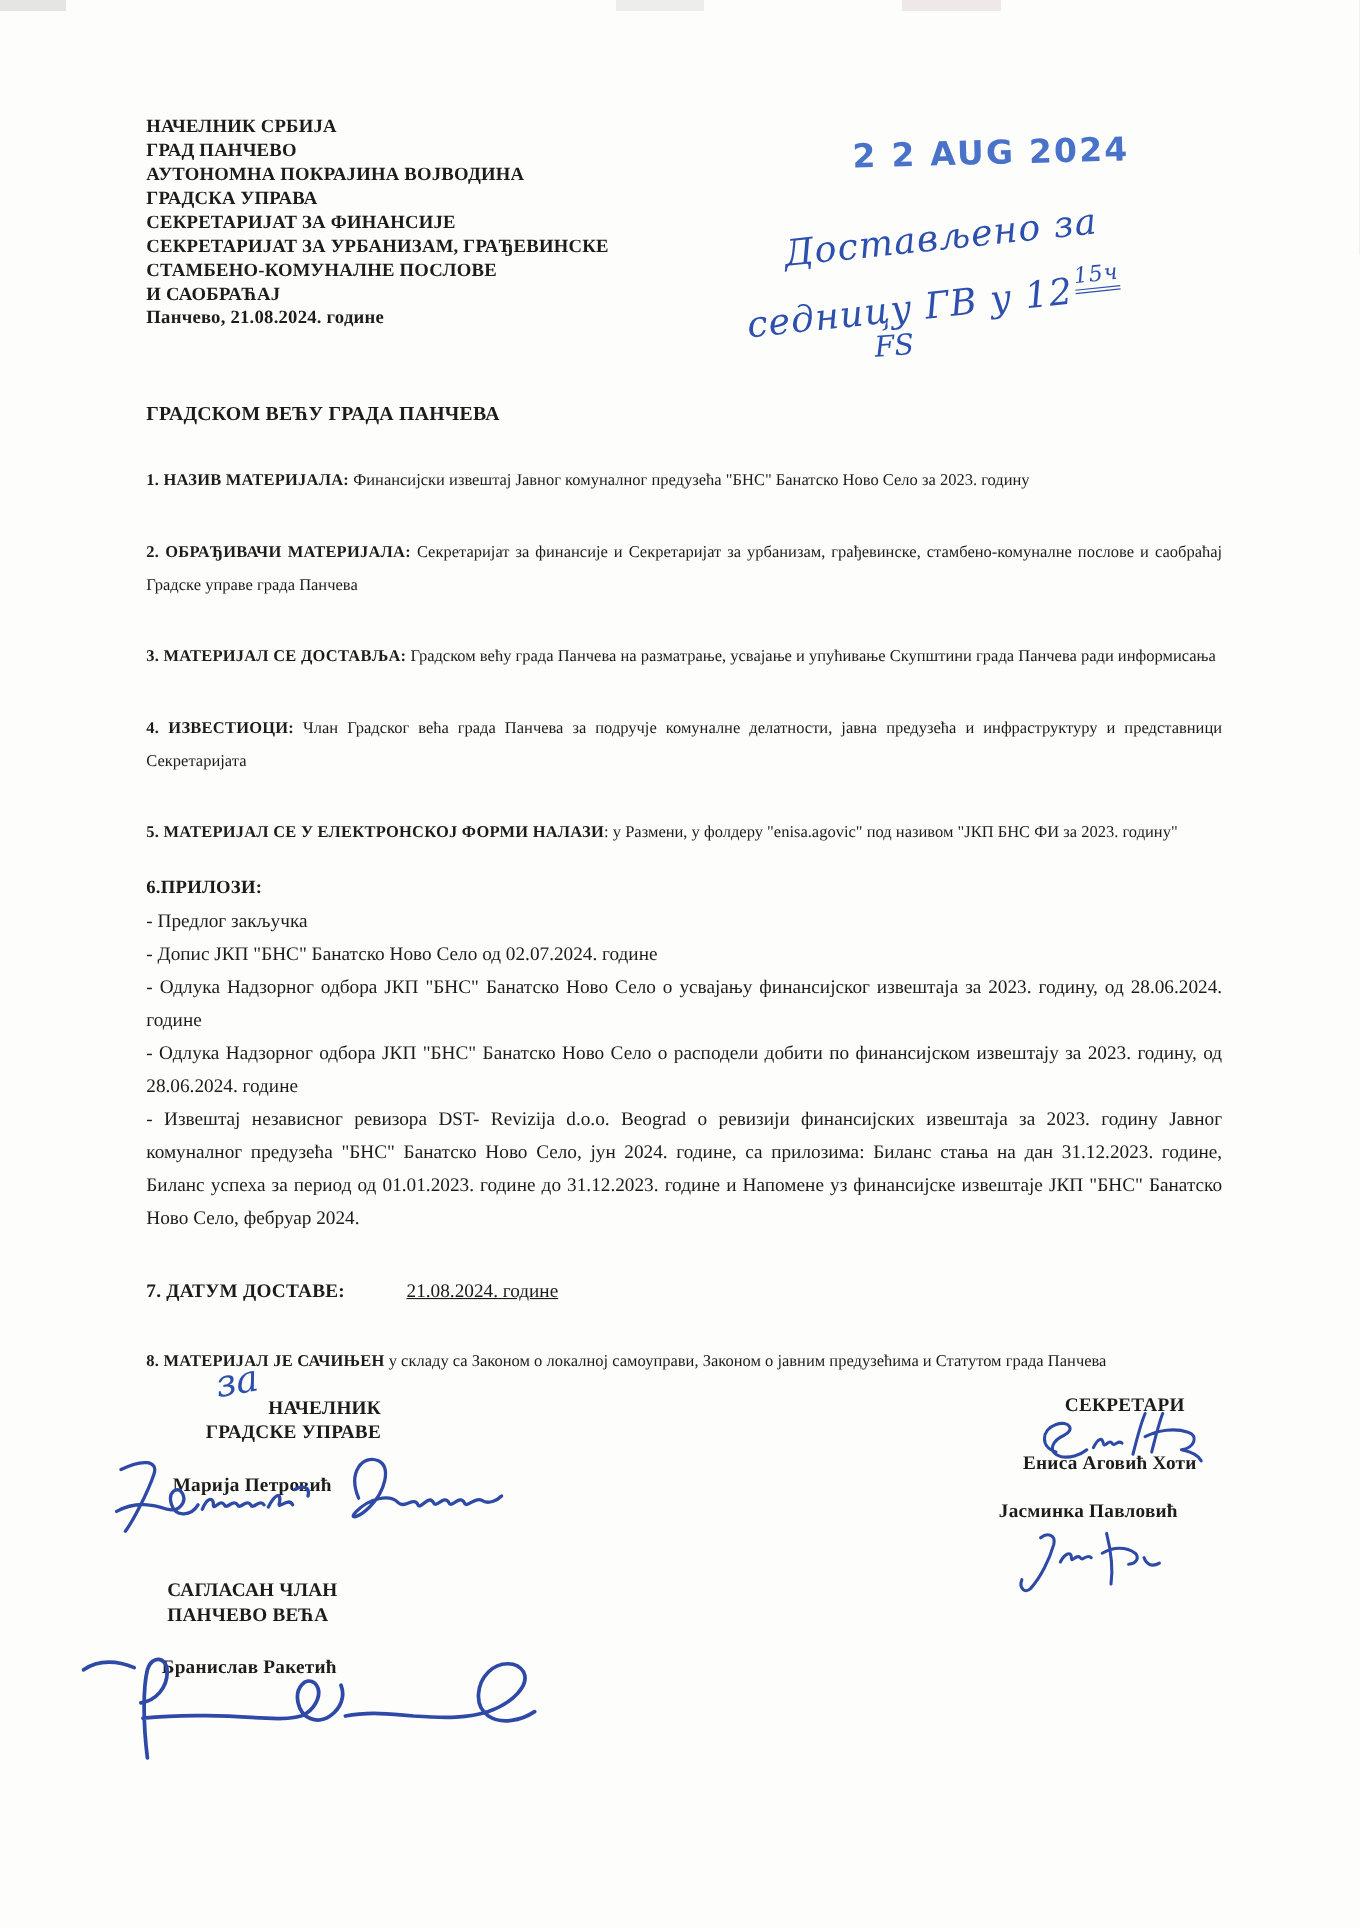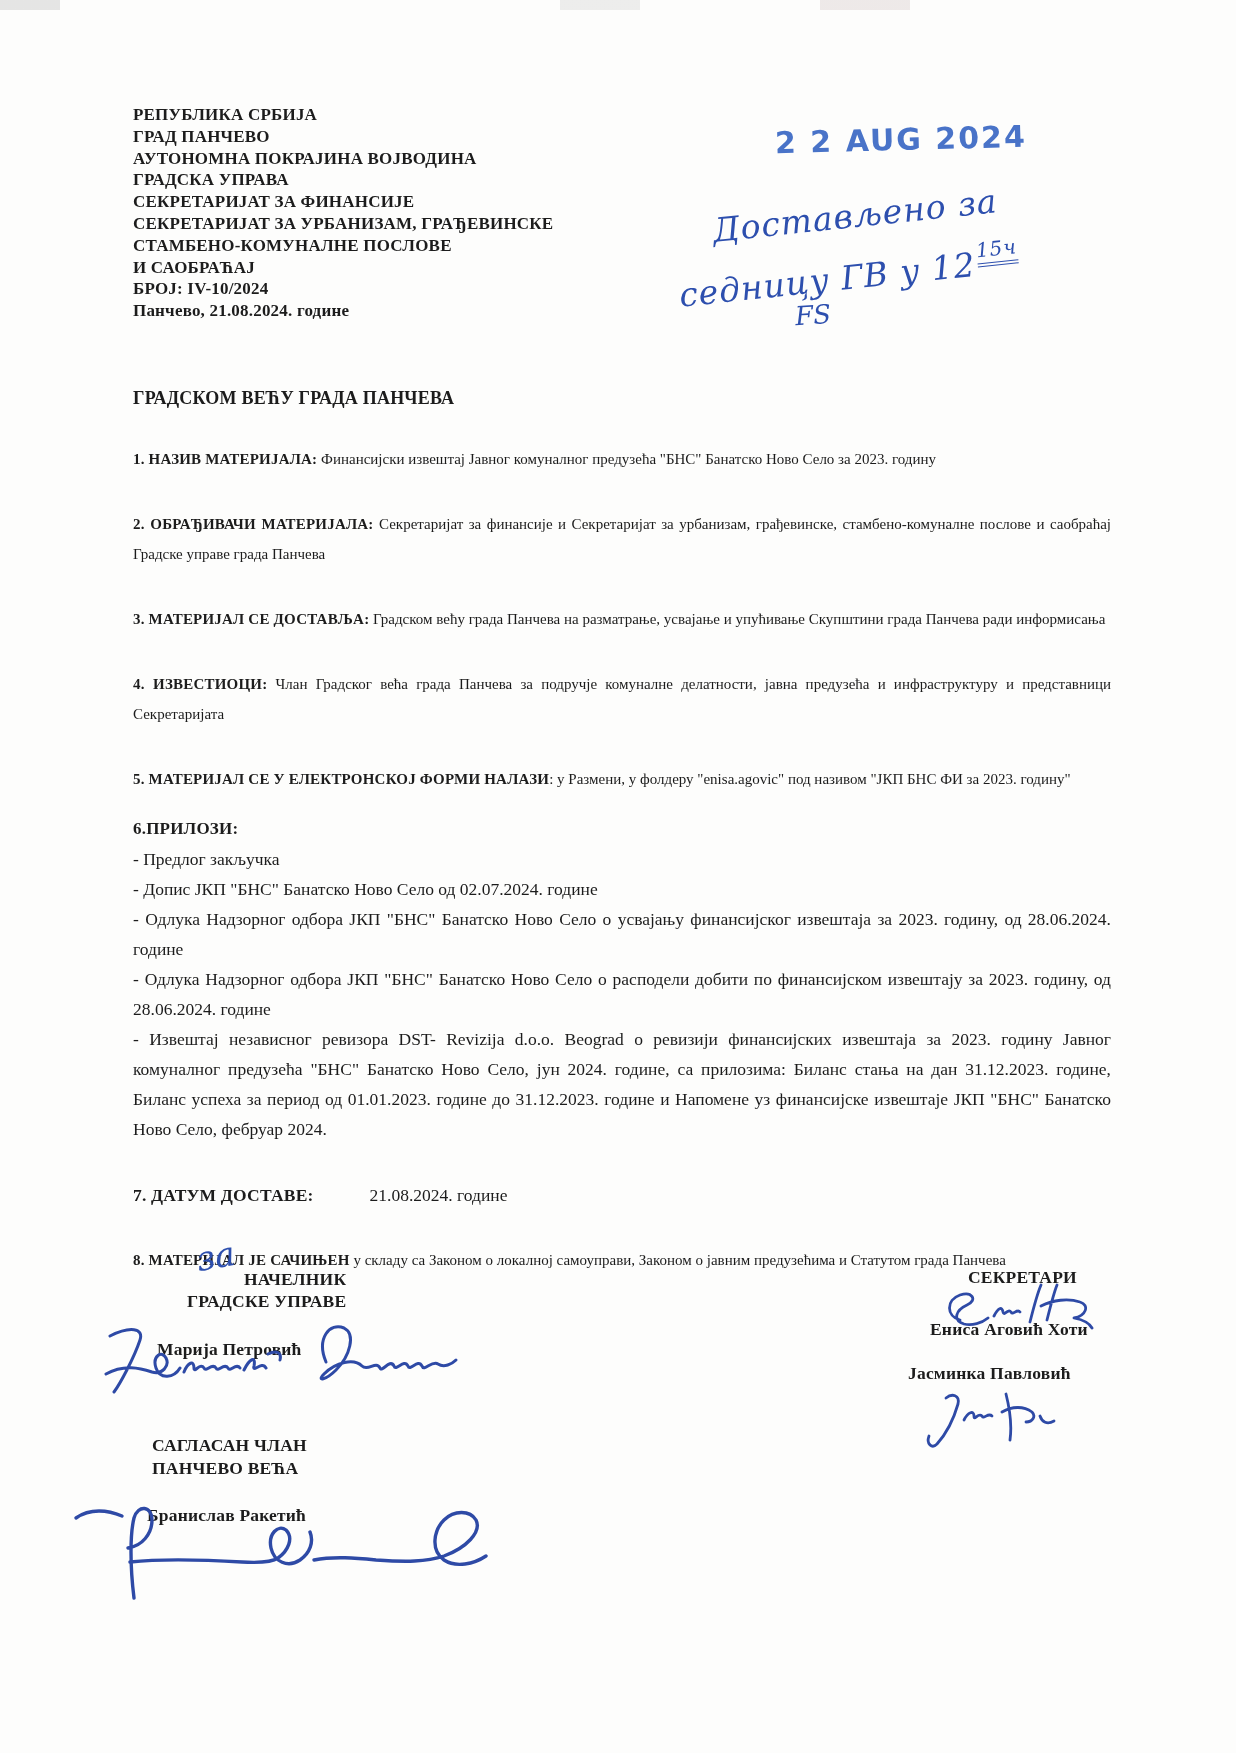--- a/index.html
+++ b/index.html
@@ -19,21 +19,21 @@
   .content{position:absolute;left:133px;top:104px;width:978px;}
   .hdr-line{font-weight:bold;font-size:17px;line-height:21.8px;letter-spacing:.2px;}
   .recipient{margin-top:66px;font-weight:bold;font-size:18px;letter-spacing:.2px;}
   .para{margin:35px 0 0 0;font-size:15px;line-height:30px;text-align:justify;}
   .para b{letter-spacing:.2px;}
   .attachments{margin-top:20px;}
   .att-label{font-size:17px;line-height:30px;font-weight:bold;letter-spacing:.2px;}
   .att-line{font-size:17.5px;line-height:30px;text-align:justify;}
   .delivery{margin:36px 0 0 0;font-size:17.5px;line-height:30px;}
   .delivery b{letter-spacing:.2px;}
-  .delivery .val{margin-left:56px;}
+  .delivery .val{margin-left:56px;text-decoration:underline;}
   
   .stamp{
     position:absolute;left:775px;top:122px;
     font-family:"DejaVu Sans", sans-serif;
     font-weight:bold;font-size:30px;letter-spacing:2px;
     color:#3a68c4;transform:rotate(-1.5deg);
     opacity:.92;white-space:nowrap;
   }
   .hw{
     position:absolute;color:#2d4fae;
@@ -66,29 +66,28 @@
 
   <div class="stamp">2 2 AUG 2024</div>
 
   <div class="hw hw-note1">Достављено за</div>
   <div class="hw hw-note2"><span>седницу ГВ у 12</span><span class="hw-sup">15ч</span></div>
   <div class="hw hw-initials">FS</div>
 
   <div class="content">
 
     <div>
-      <div class="hdr-line">РЕПУБЛИКА СРБИЈА</div>
+      <div class="hdr-line">НАЧЕЛНИК СРБИЈА</div>
       <div class="hdr-line">ГРАД ПАНЧЕВО</div>
       <div class="hdr-line">АУТОНОМНА ПОКРАЈИНА ВОЈВОДИНА</div>
       <div class="hdr-line">ГРАДСКА УПРАВА</div>
       <div class="hdr-line">СЕКРЕТАРИЈАТ ЗА ФИНАНСИЈЕ</div>
       <div class="hdr-line">СЕКРЕТАРИЈАТ ЗА УРБАНИЗАМ, ГРАЂЕВИНСКЕ</div>
       <div class="hdr-line">СТАМБЕНО-КОМУНАЛНЕ ПОСЛОВЕ</div>
       <div class="hdr-line">И САОБРАЋАЈ</div>
-      <div class="hdr-line">БРОЈ: IV-10/2024</div>
       <div class="hdr-line">Панчево, 21.08.2024. године</div>
     </div>
 
     <div class="recipient">ГРАДСКОМ ВЕЋУ ГРАДА ПАНЧЕВА</div>
 
     <p class="para"><b>1. НАЗИВ МАТЕРИЈАЛА:</b> <span>Финансијски извештај Јавног комуналног предузећа "БНС" Банатско Ново Село за 2023. годину</span></p>
 
     <p class="para"><b>2. ОБРАЂИВАЧИ МАТЕРИЈАЛА:</b> <span>Секретаријат за финансије и Секретаријат за урбанизам, грађевинске, стамбено-комуналне послове и саобраћај Градске управе града Панчева</span></p>
 
     <p class="para"><b>3. МАТЕРИЈАЛ СЕ ДОСТАВЉА:</b> <span>Градском већу града Панчева на разматрање, усвајање и упућивање Скупштини града Панчева ради информисања</span></p>

